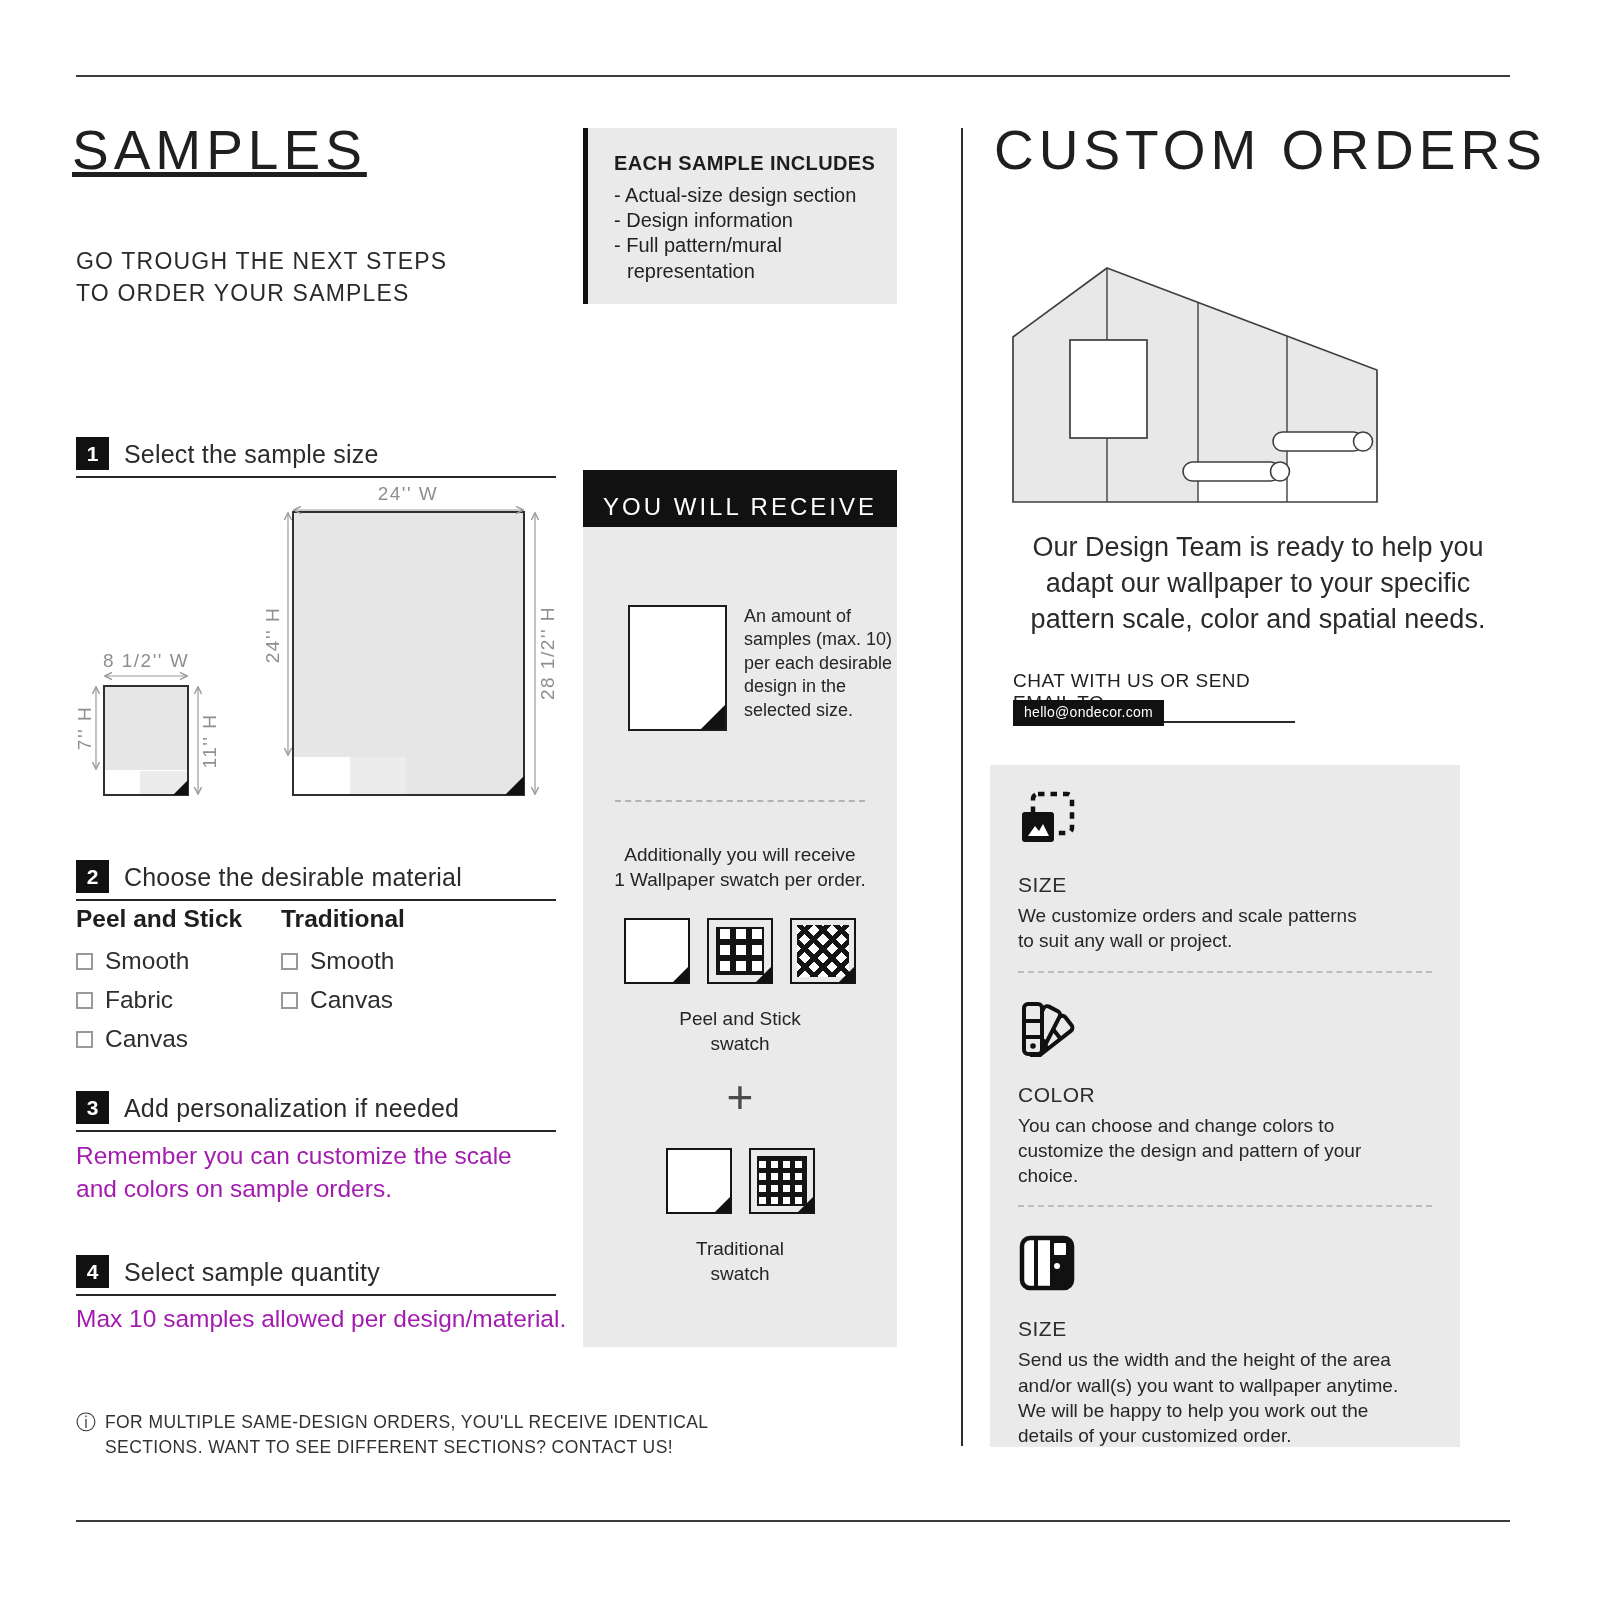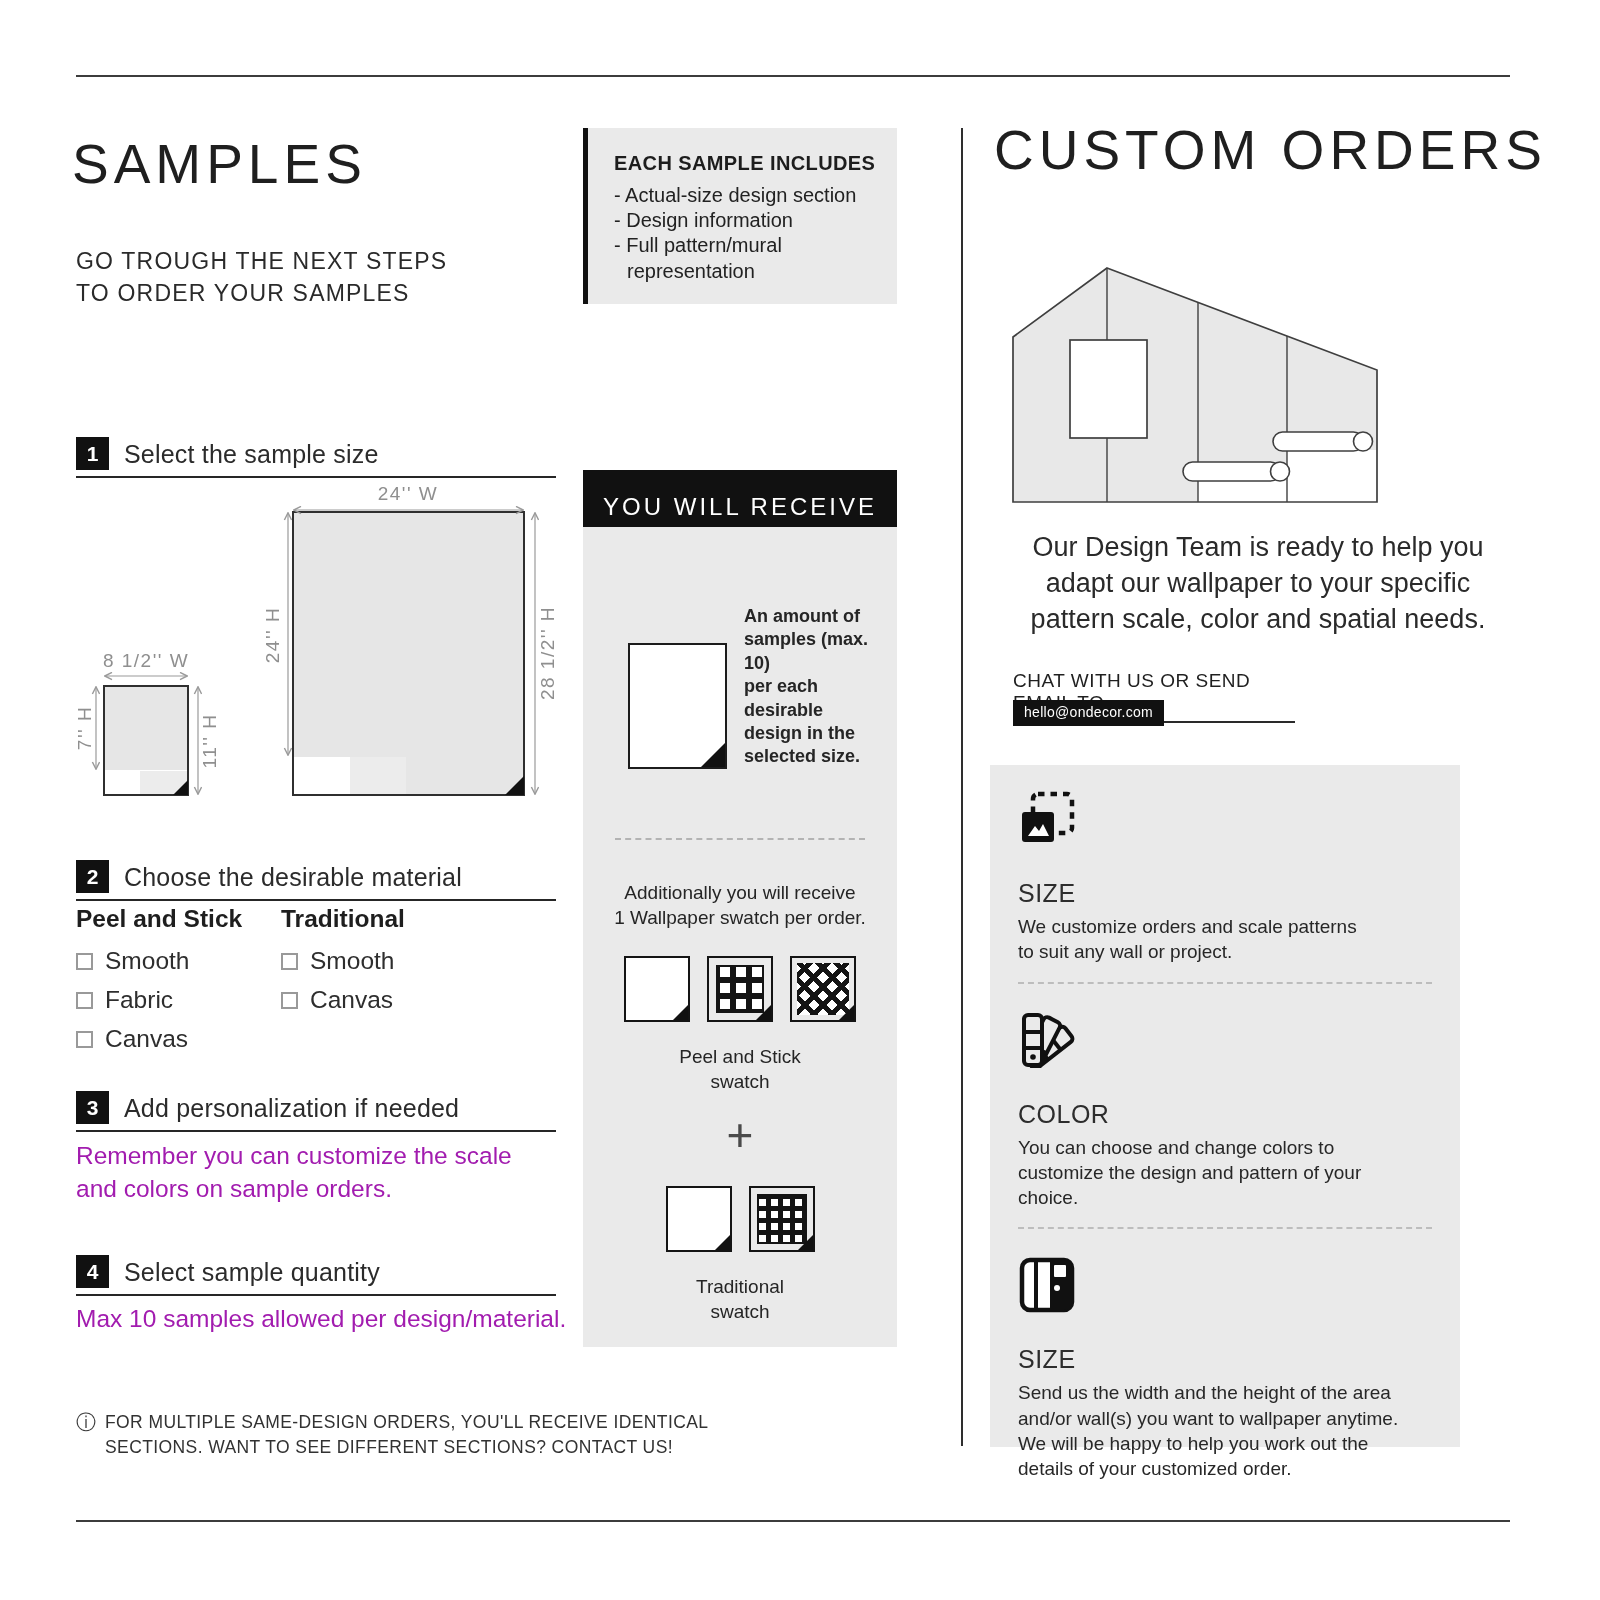--- a/index.html
+++ b/index.html
@@ -7,21 +7,21 @@
   #page {
     position:relative; width:1600px; height:1600px; background:#fff;
     font-family:"Liberation Sans", sans-serif; color:#2d2d2d; overflow:hidden;
   }
   .pre { white-space:pre-line; }
   .abs { position:absolute; }
   .rule { position:absolute; left:76px; right:90px; border-top:2px solid #3c3c3c; }
 
   
   .big-title { font-size:55px; letter-spacing:5px; font-weight:400; color:#1f1f1f; }
-  #samples-title { left:72px; top:132px; }
+  #samples-title { left:72px; top:118px;text-decoration:underline; }
   #samples-subtitle { left:76px; top:246px; font-size:23px; letter-spacing:1.2px; line-height:1.38; color:#2a2a2a; }
 
   .includes-box {
     left:583px; top:128px; width:314px; min-height:170px;
     background:#eaeaea; border-left:5px solid #111; padding:24px 16px 20px 26px;
   }
   .includes-box h3 { font-size:20px; font-weight:700; letter-spacing:.4px; margin-bottom:8px; color:#1d1d1d; }
   .includes-box li { list-style:none; font-size:20px; line-height:1.26; color:#222;
     padding-left:13px; text-indent:-13px; white-space:pre-line; }
 
@@ -42,21 +42,21 @@
   .footnote { left:76px; top:1410px; width:640px; display:flex; gap:9px; align-items:flex-start; }
   .info-glyph { font-size:20px; line-height:1.2; color:#3a3a3a; flex:none; }
   .footnote-text { font-size:17.5px; letter-spacing:.4px; line-height:1.4; color:#323232; }
 
   
   .receive-banner { left:583px; top:470px; width:314px; height:73px; background:#111;
     color:#fff; display:flex; align-items:center; justify-content:center;
     font-size:24px; letter-spacing:3px; font-weight:400; }
   .receive-col { left:583px; top:527px; width:314px; height:820px; background:#eaeaea;
     display:flex; flex-direction:column; align-items:center; }
-  .paper-row { margin-top:78px; display:flex; align-items:flex-end; width:100%; padding-left:45px;font-weight:bold; }
+  .paper-row { margin-top:78px; display:flex; align-items:flex-start; width:100%; padding-left:45px; }
   .paper-icon { width:99px; height:126px; background:#fff; border:2.5px solid #1c1c1c; position:relative; flex:none; }
   .fold::after { content:""; position:absolute; right:0; bottom:0; width:0; height:0;
     border-style:solid; border-width:0 0 15px 15px; border-color:transparent transparent #111 transparent; }
   .fold-lg::after { border-width:0 0 24px 24px; }
   .paper-row p { margin-left:17px; font-size:18px; line-height:1.3; color:#252525; }
   .mid-divider { width:250px; border-top:2px dashed #b3b3b3; margin-top:69px; }
   .additionally { margin-top:40px; font-size:19px; line-height:1.32; text-align:center; color:#252525; }
   .swatch-row { display:flex; gap:17px; margin-top:26px; }
   .swatch { width:66px; height:66px; border:2.5px solid #141414; background:#fff; position:relative; flex:none; }
   .swatch-grid3 { padding:7px; background-clip:content-box;
@@ -80,21 +80,21 @@
   #custom-title { left:994px; top:118px; }
   #custom-intro { left:1013px; top:530px; width:490px; font-size:27px; line-height:1.33; color:#2a2a2a;text-align:center; }
   .contact-label { left:1013px; top:670px; font-size:19px; letter-spacing:.5px; color:#1f1f1f;
     border-bottom:2px solid #2a2a2a; padding:0 6px 7px 0; width:282px; }
   .email-badge { left:1013px; top:700px; background:#111; color:#ffffff; font-size:14px;
     padding:4px 11px 6px; letter-spacing:.3px; }
 
   .custom-panel { left:990px; top:765px; width:470px; height:682px; background:#eaeaea; padding:26px 28px 0; }
   .feature-icon { margin-top:28px; }
   .feature-icon.first { margin-top:0; }
-  .feature-title { margin-top:28px; font-size:25px; letter-spacing:.5px; color:#2d2d2d; }
+  .feature-title { margin-top:22px; font-size:21px; letter-spacing:.5px; color:#2d2d2d; }
   .feature-body { margin-top:6px; font-size:19px; line-height:1.33; color:#272727; }
   .panel-divider { border-top:2px dashed #bdbdbd; margin-top:17px; }
 
   svg text { font-family:"Liberation Sans", sans-serif; }
   .dim-label { font-size:19px; fill:#8f8f8f; letter-spacing:1.5px; }
 </style>
 </head>
 <body>
 
 <div id="page">

